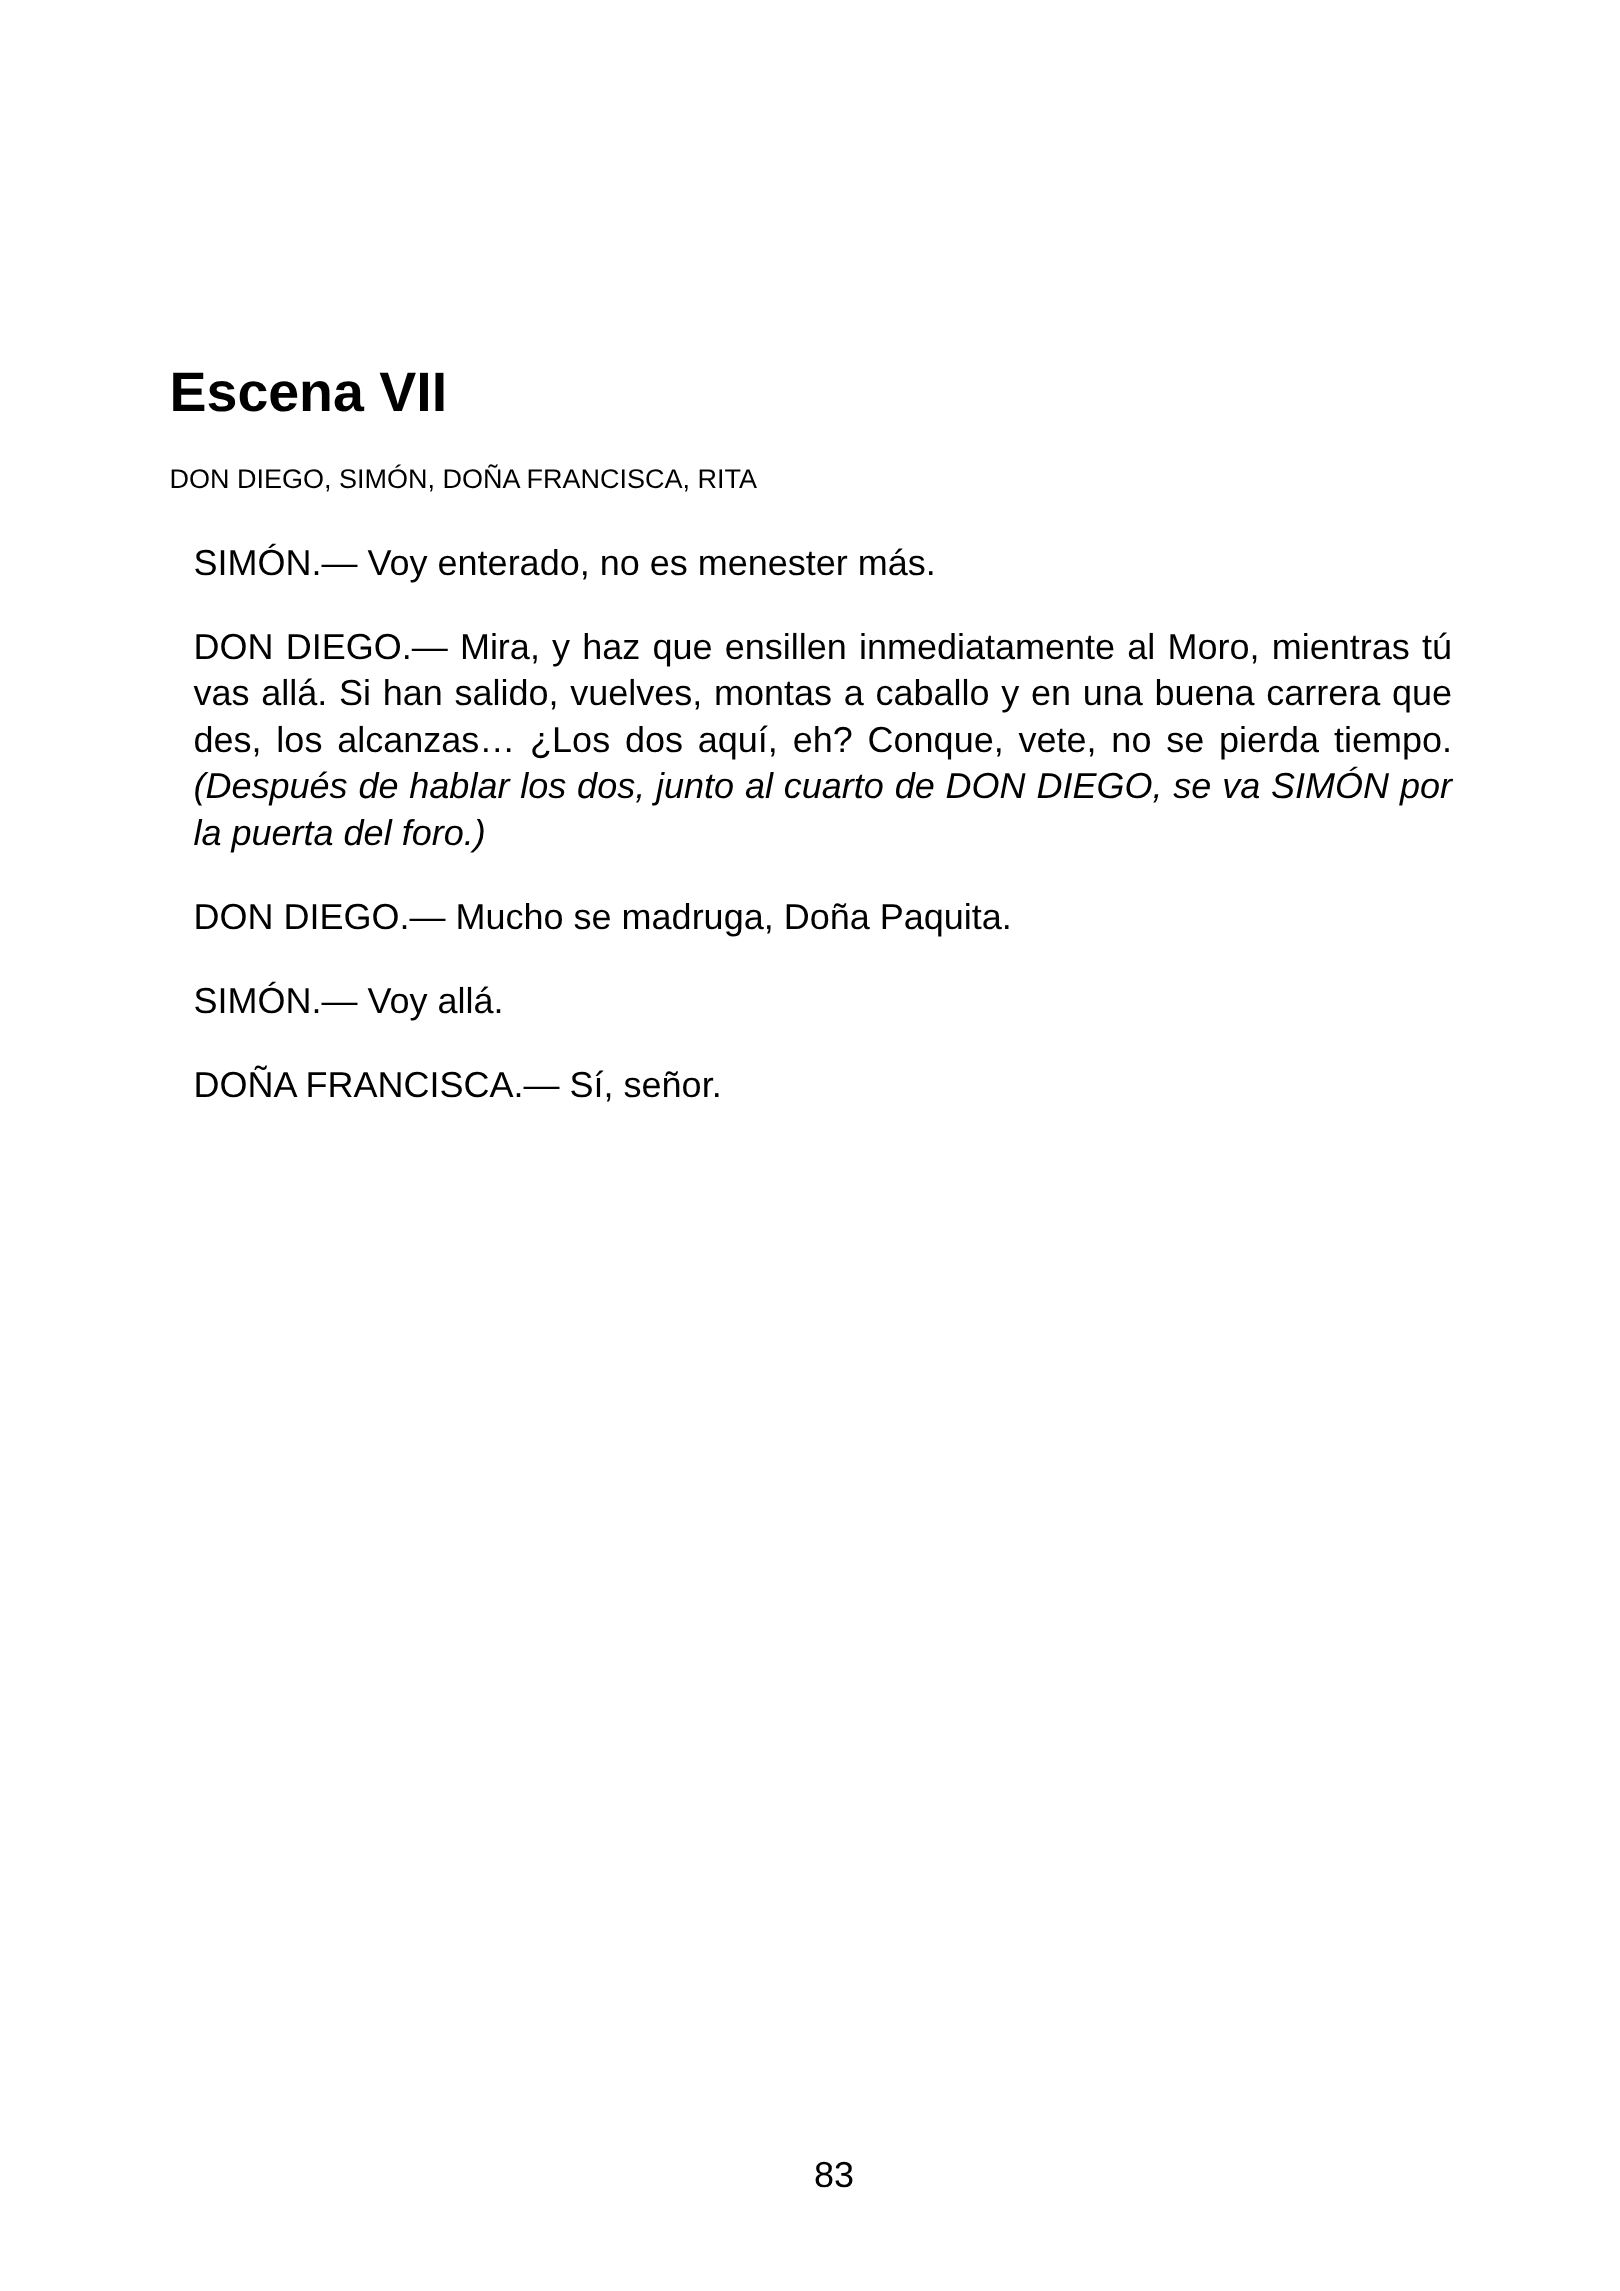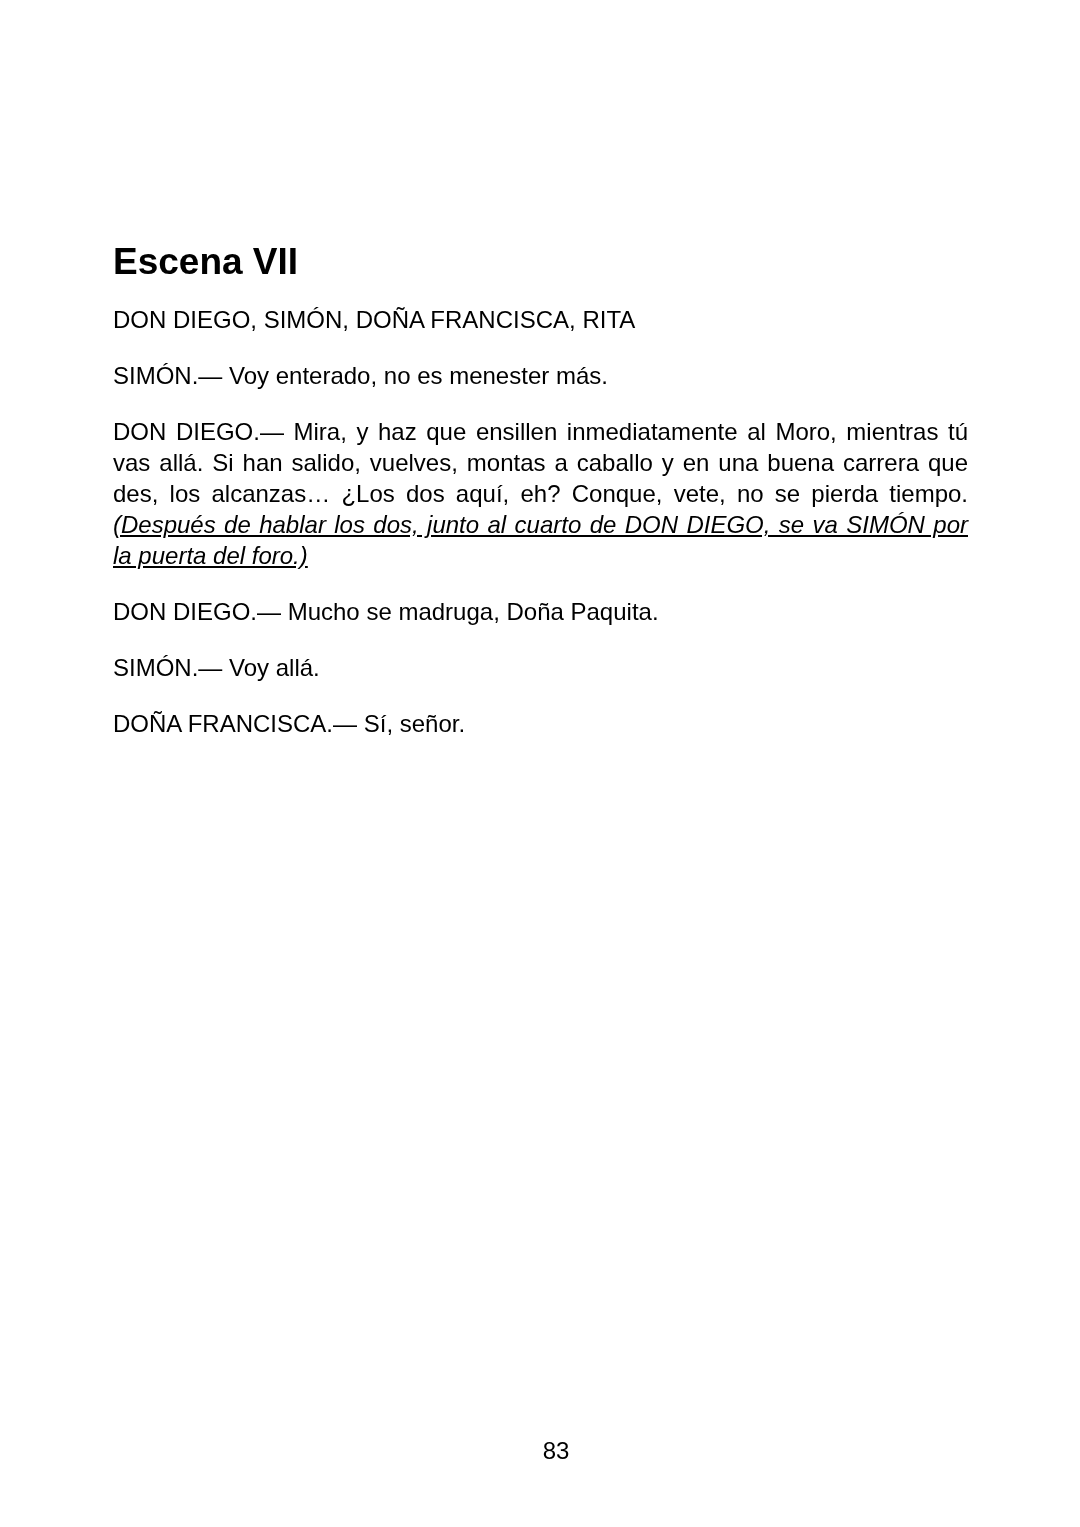--- a/index.html
+++ b/index.html
@@ -1,23 +1,23 @@
 <!DOCTYPE html>
 <html><head>
 <meta charset="utf-8">
 <style>
   html, body { margin: 0; padding: 0; background: #ffffff; }
   body { width: 1080px; height: 1527px; position: relative; overflow: hidden;
          font-family: "Liberation Sans", sans-serif; color: #000; }
   .page { position: absolute; left: 113px; top: 240px; width: 855px; }
   h1 { font-size: 37px; font-weight: bold; margin: 0; line-height: 44px; }
-  .cast { font-size: 24px; line-height: 31px; margin: 20px 0 0 0; }
-  p.speech { font-size: 24px; line-height: 31px; margin: 25px 0 0 0; text-align: justify; }
+  .cast { font-size: 18px; line-height: 31px; margin: 20px 0 0 0; }
+  p.speech { font-size: 24px; line-height: 31px; margin: 25px 0 0 16px; text-align: justify; }
   .speaker { font-style: normal; }
-  .dir { font-style: italic; text-decoration: underline; }
+  .dir { font-style: italic; }
   .pagenum { position: absolute; top: 1436px; left: 16px; width: 1080px; text-align: center;
              font-size: 24px; line-height: 30px; }
 </style>
 </head>
 <body>
 
 <div class="page">
   <h1>Escena VII</h1>
   <div class="cast">DON DIEGO, SIMÓN, DOÑA FRANCISCA, RITA</div>
 

